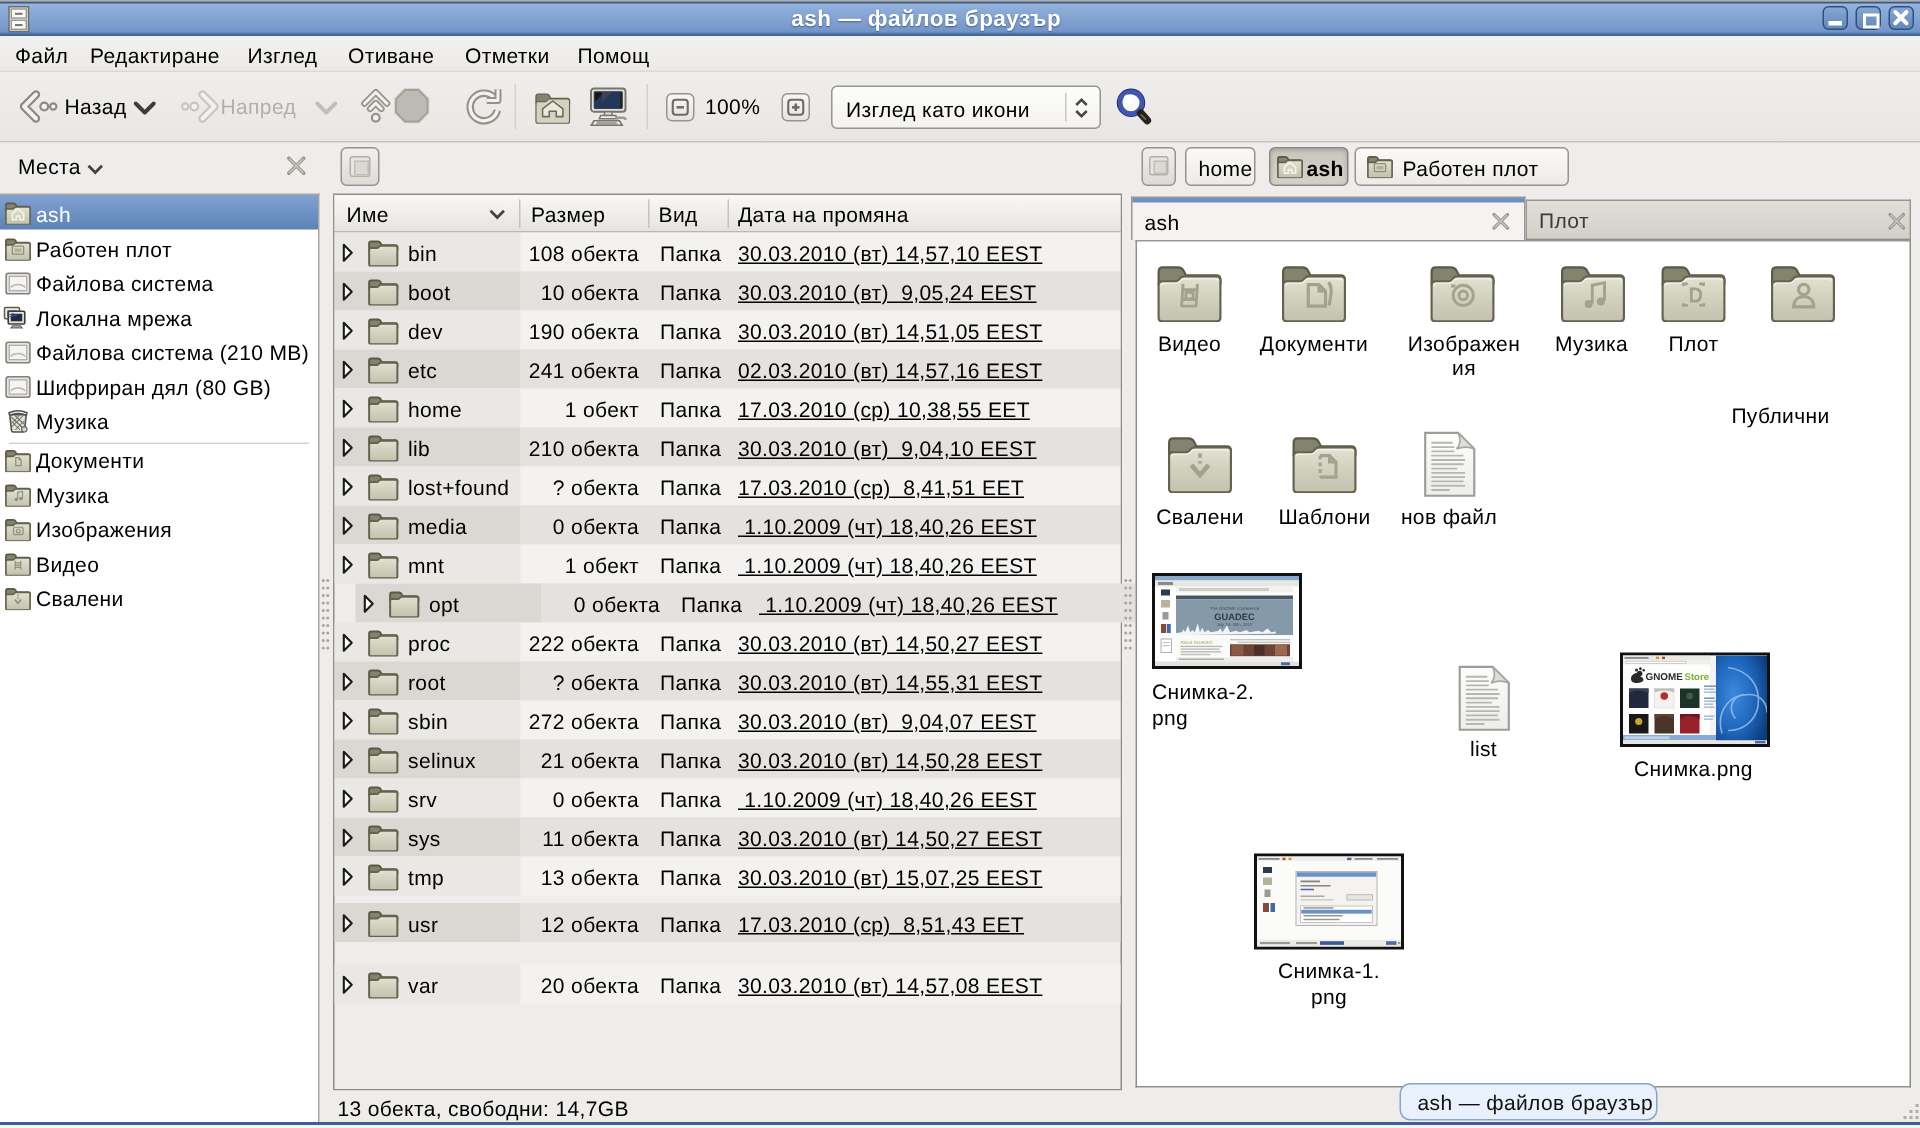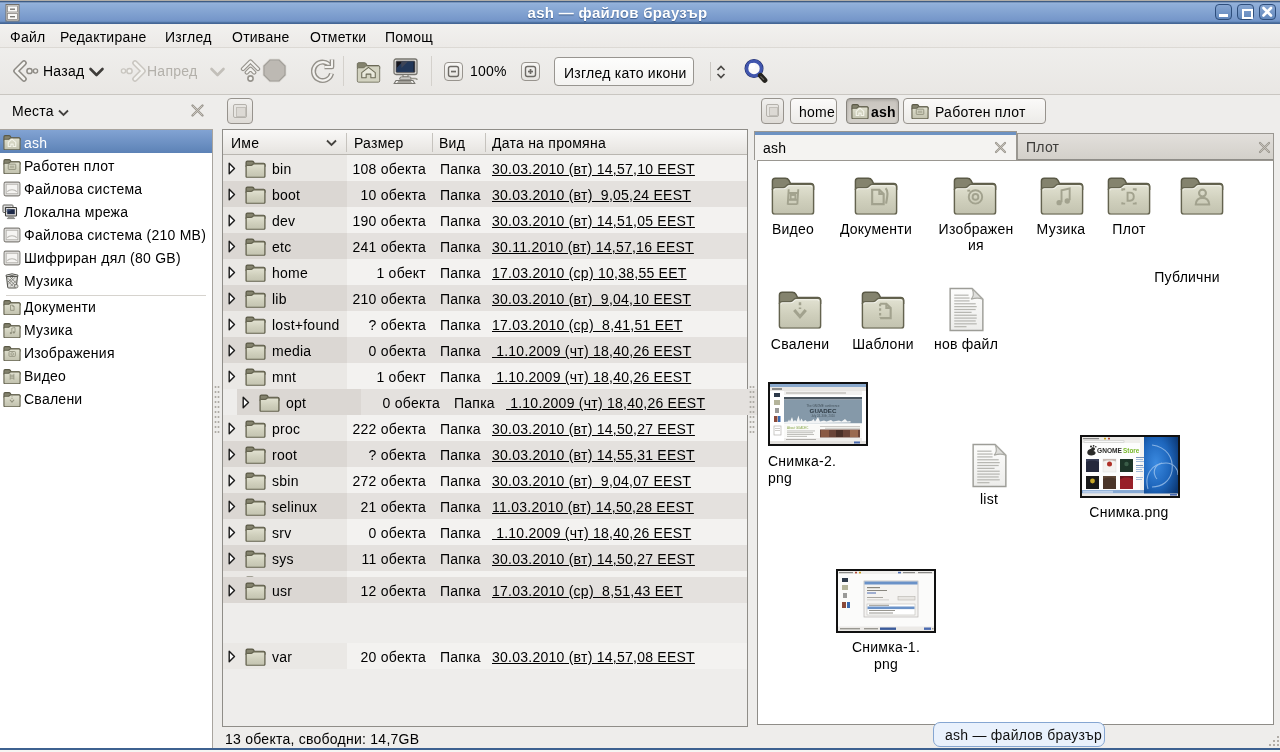--- a/index.html
+++ b/index.html
@@ -124,21 +124,21 @@
 </div>
 <div class="tx" style="left:470px;top:64px;">100%</div>
 <div class="abs" style="left:521px;top:62px;width:19px;height:19px;border:1px solid #98948e;border-radius:4px;background:linear-gradient(#f8f7f5,#e6e4e0);box-sizing:border-box;">
   <svg width="17" height="17">
       <rect x="3.5" y="3.5" width="10" height="10" rx="2" fill="none" stroke="#6e6b66" stroke-width="1.4"></rect>
       <rect x="6" y="7.7" width="5" height="1.7" fill="#6e6b66"></rect>
       <rect x="7.65" y="6" width="1.7" height="5" fill="#6e6b66"></rect>
     </svg>
 </div>
 
-<div class="abs" style="left:554px;top:57px;width:140px;height:29px;border:1px solid #989590;border-radius:4px;background:linear-gradient(#fdfdfc,#f4f3f1);box-sizing:border-box;">
+<div class="abs" style="left:554px;top:57px;width:180px;height:29px;border:1px solid #989590;border-radius:4px;background:linear-gradient(#fdfdfc,#f4f3f1);box-sizing:border-box;">
   <div class="tx" style="left:9px;top:8px;">Изглед като икони</div>
   <div class="abs" style="left:155px;top:4px;width:1px;height:19px;background:#c9c6c1;"></div>
   <svg class="abs" style="left:160px;top:7px" width="12" height="14">
       <path d="M2.5,5 L6,1.5 L9.5,5" fill="none" stroke="#4a4845" stroke-width="1.7"></path>
       <path d="M2.5,9 L6,12.5 L9.5,9" fill="none" stroke="#4a4845" stroke-width="1.7"></path>
     </svg>
 </div>
 
 <svg class="abs" style="left:742px;top:56px" width="28" height="29" viewBox="0 0 28 29">
   <circle cx="12" cy="12.5" r="8.9" fill="none" stroke="#23306e" stroke-width="1.2"></circle>
@@ -372,21 +372,21 @@
     <i class="b2"></i>
     <svg class="xp">
       <path d="M1.2,1.2 L6.5,6.5 L1.2,11.8 z" fill="#fff" stroke="#1a1a1a" stroke-width="1.4" stroke-linejoin="round"></path>
     </svg>
     <svg class="fi" viewBox="0 0 48 42">
       <use href="#fldB"></use>
     </svg>
     <b class="n">etc</b>
     <b class="s">241 обекта</b>
     <b class="v">Папка</b>
-    <b class="d">30.11.2010 (вт) 14,57,16 EEST</b>
+    <b class="d">02.03.2010 (вт) 14,57,16 EEST</b>
   </div>
 <div class="row o" style="top:259px;">
     <i class="b1"></i>
     <i class="b2"></i>
     <svg class="xp">
       <path d="M1.2,1.2 L6.5,6.5 L1.2,11.8 z" fill="#fff" stroke="#1a1a1a" stroke-width="1.4" stroke-linejoin="round"></path>
     </svg>
     <svg class="fi" viewBox="0 0 48 42">
       <use href="#fldB"></use>
     </svg>
@@ -512,21 +512,21 @@
     <i class="b2"></i>
     <svg class="xp">
       <path d="M1.2,1.2 L6.5,6.5 L1.2,11.8 z" fill="#fff" stroke="#1a1a1a" stroke-width="1.4" stroke-linejoin="round"></path>
     </svg>
     <svg class="fi" viewBox="0 0 48 42">
       <use href="#fldB"></use>
     </svg>
     <b class="n">selinux</b>
     <b class="s">21 обекта</b>
     <b class="v">Папка</b>
-    <b class="d">11.03.2010 (вт) 14,50,28 EEST</b>
+    <b class="d">30.03.2010 (вт) 14,50,28 EEST</b>
   </div>
 <div class="row o" style="top:519px;">
     <i class="b1"></i>
     <i class="b2"></i>
     <svg class="xp">
       <path d="M1.2,1.2 L6.5,6.5 L1.2,11.8 z" fill="#fff" stroke="#1a1a1a" stroke-width="1.4" stroke-linejoin="round"></path>
     </svg>
     <svg class="fi" viewBox="0 0 48 42">
       <use href="#fldB"></use>
     </svg>
@@ -556,21 +556,21 @@
       <path d="M1.2,1.2 L6.5,6.5 L1.2,11.8 z" fill="#fff" stroke="#1a1a1a" stroke-width="1.4" stroke-linejoin="round"></path>
     </svg>
     <svg class="fi" viewBox="0 0 48 42">
       <use href="#fldB"></use>
     </svg>
     <b class="n">tmp</b>
     <b class="s">13 обекта</b>
     <b class="v">Папка</b>
     <b class="d">30.03.2010 (вт) 15,07,25 EEST</b>
   </div>
-<div class="row e" style="top:577px;padding-left:32px;">
+<div class="row e" style="top:602px;padding-left:32px;">
     <i class="b1"></i>
     <i class="b2"></i>
     <svg class="xp">
       <path d="M1.2,1.2 L6.5,6.5 L1.2,11.8 z" fill="#fff" stroke="#1a1a1a" stroke-width="1.4" stroke-linejoin="round"></path>
     </svg>
     <svg class="fi" viewBox="0 0 48 42">
       <use href="#fldB"></use>
     </svg>
     <b class="n">usr</b>
     <b class="s">12 обекта</b>

